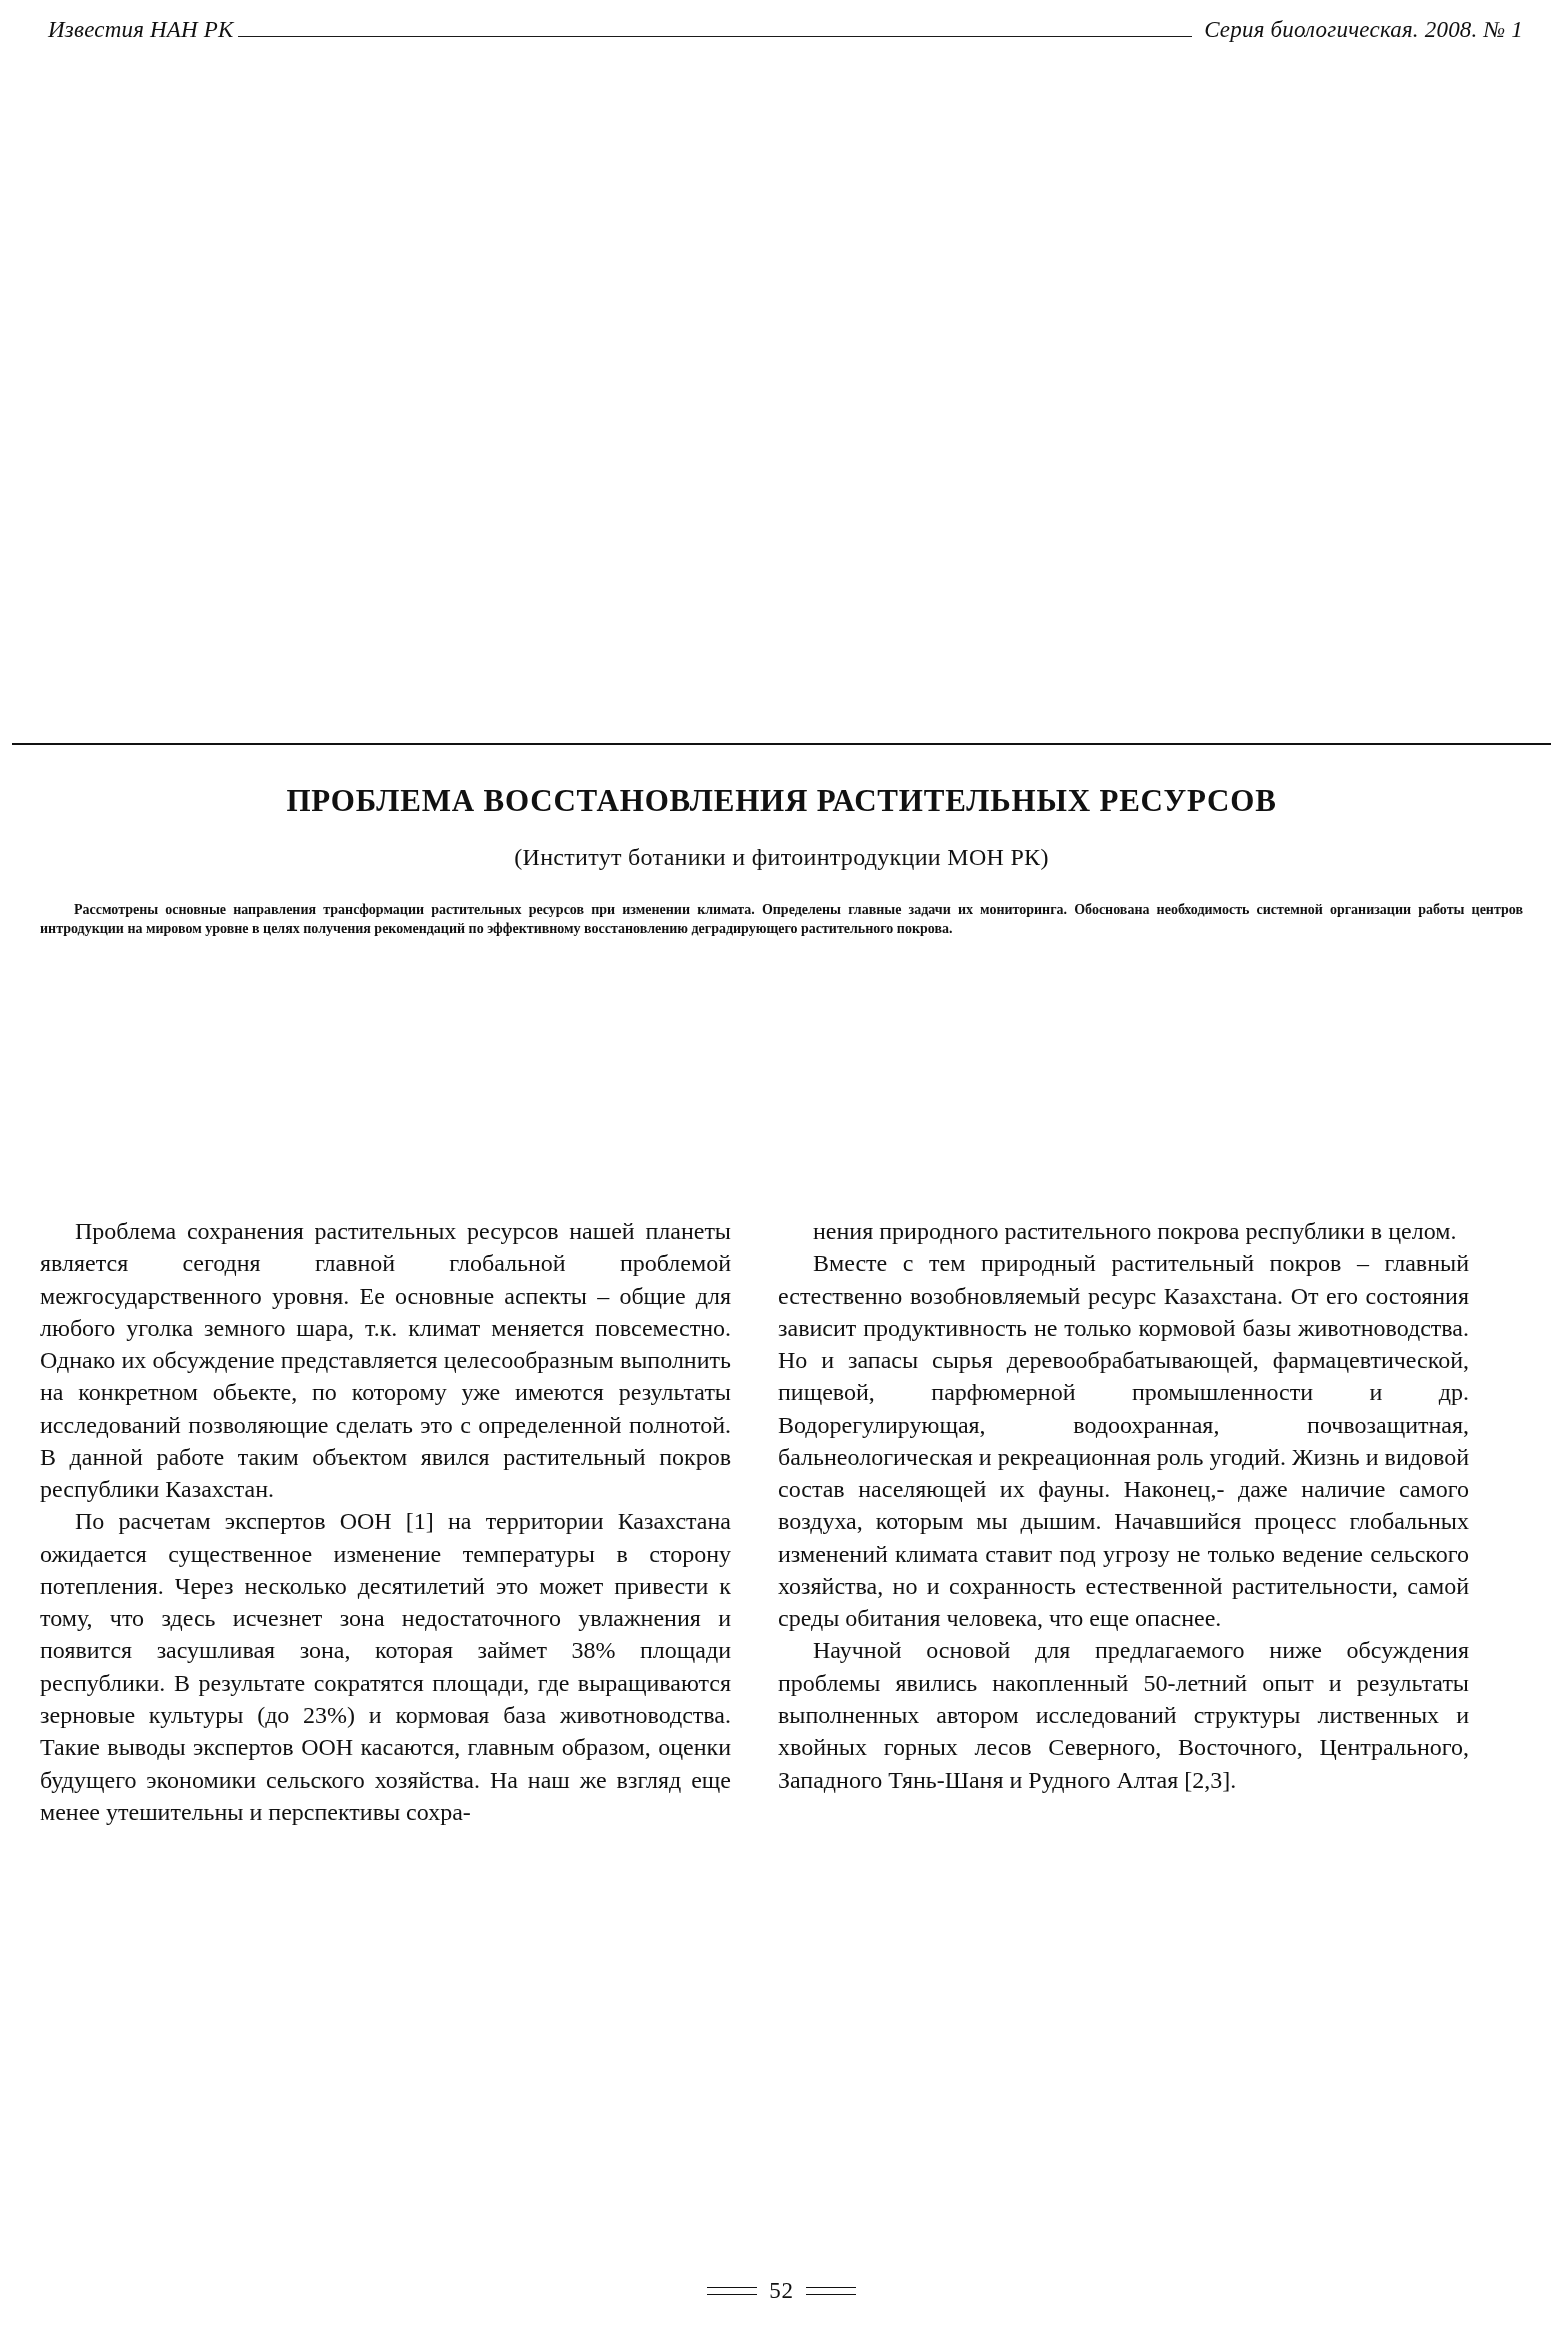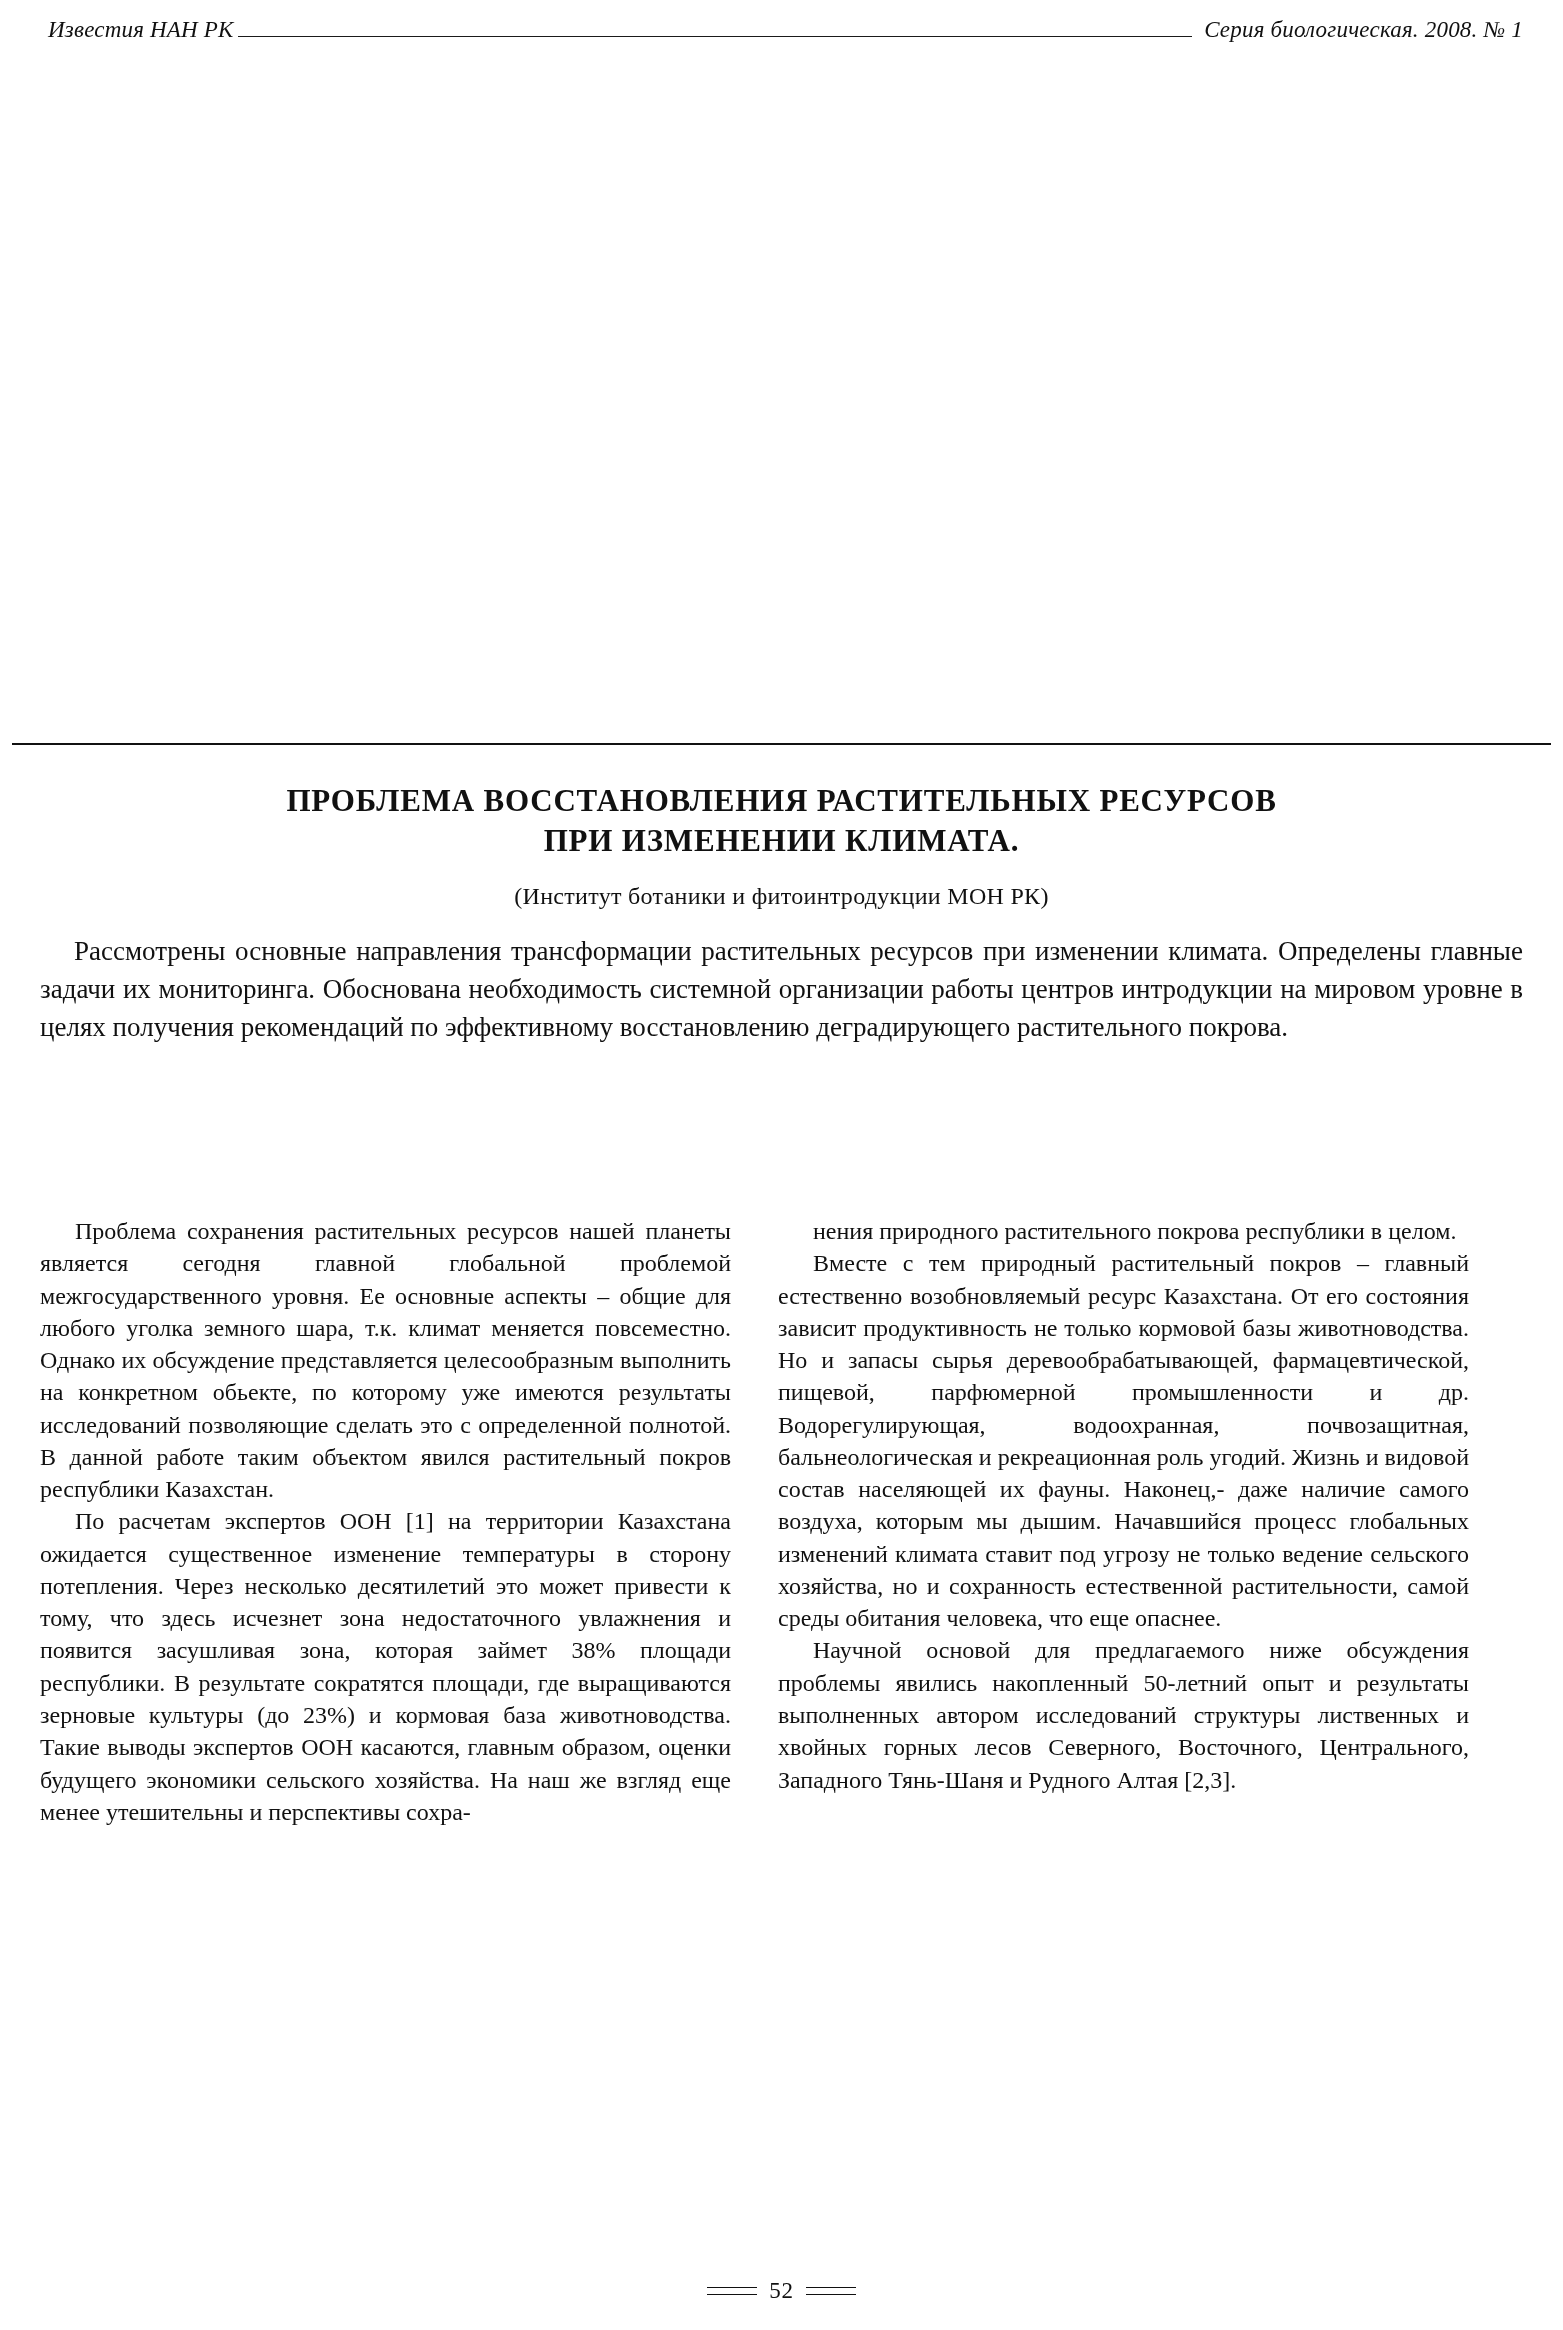--- a/index.html
+++ b/index.html
@@ -94,25 +94,26 @@
   .title .line2 { display: block; }
 
   .affiliation {
     text-align: center;
     font-size: 24px;
     margin-top: 23px;
     letter-spacing: 0.3px;
   }
 
   .abstract {
-    margin-top: 23px;
-    font-size: 27px;
+    margin-top: 29px;
+    font-size: 14px;
     line-height: 1.40;
     text-align: justify;
     text-justify: inter-word;
+    font-weight: bold;
   }
   .abstract p { margin: 0; text-indent: 34px; }
 
   
   .body-cols {
     position: absolute;
     top: 1215px;
     left: 40px;
     right: 40px;
     display: flex;
@@ -162,21 +163,20 @@
   </div>
 
   <div class="blank-zone"></div>
 
   <div class="article-rule"></div>
 
   <div class="article">
 
     <div class="title">
       <span>ПРОБЛЕМА ВОССТАНОВЛЕНИЯ РАСТИТЕЛЬНЫХ РЕСУРСОВ</span>
-      <span class="line2">ПРИ ИЗМЕНЕНИИ КЛИМАТА.</span>
     </div>
 
     <div class="affiliation">(Институт ботаники и фитоинтродукции МОН РК)</div>
 
     <div class="abstract">
       <p>Рассмотрены основные направления трансформации растительных ресурсов при изменении климата. Определены главные задачи их мониторинга. Обоснована необходимость системной организации работы центров интродукции на мировом уровне в целях получения рекомендаций по эффективному восстановлению деградирующего растительного покрова.</p>
     </div>
   </div>
 
   <div class="body-cols">

